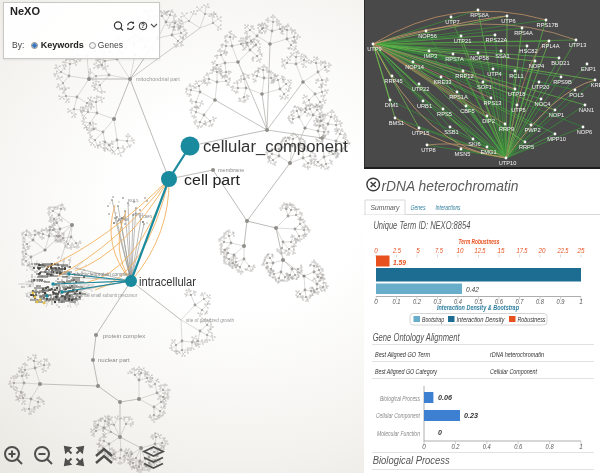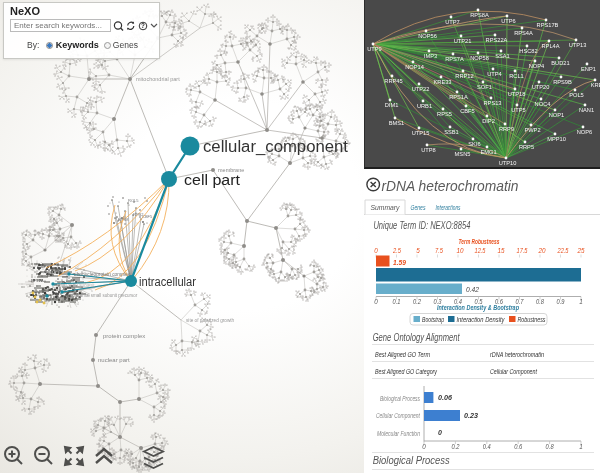--- a/index.html
+++ b/index.html
@@ -5,21 +5,21 @@
 html,body { width:600px; height:473px; overflow:hidden; font-family:"Liberation Sans", sans-serif; }
 #stage { position:relative; width:600px; height:473px;
   background: radial-gradient(ellipse 400px 350px at 240px 205px, #ffffff 30%, #f3f2ee 72%, #e8e6e0 100%);
 }
 #treesvg { position:absolute; left:0; top:0; }
 #netpanel { position:absolute; left:364px; top:0; width:236px; height:169px; background:#494949; border-left:1px solid #2c2c2c; border-bottom:2px solid #1e1e1e; }
 #details { position:absolute; left:364px; top:169px; width:236px; height:304px; background:#ffffff; font-family:"Liberation Sans", sans-serif;font-style:italic; }
 #searchpanel { position:absolute; left:3px; top:2px; width:157px; height:57px; background:rgba(255,255,255,0.93); border:1px solid #c8c8c4; box-shadow:0 1px 2px rgba(0,0,0,0.08); }
 #searchpanel .title { position:absolute; left:6px; top:2px; font-size:11px; font-weight:bold; color:#222; }
 #searchpanel input { position:absolute; left:6px; top:16px; width:101px; height:13px; border:1px solid #bbb; font-size:8px; color:#999; padding-left:3px; background:#fff; font-family:"Liberation Sans", sans-serif; }
-#radios { position:absolute; left:23px; top:37px; font-size:8.5px; color:#444; }
+#radios { position:absolute; left:8px; top:37px; font-size:8.5px; color:#444; }
 .zctl { position:absolute; left:0; top:440px; }
 </style></head>
 <body>
 <div id="stage">
   <svg id="treesvg" width="600" height="473" viewBox="0 0 600 473">
 <g fill="none">
 <path d="M190 146L267 130M130 79L169 179M169 179L213 170M213 170L247 221M247 221L290 163M247 221L276 228M276 228L283 260M247 221L244 246M131 281L181 320M131 281L96 335M96 335L93 360M93 360L98 386M98 386L120 402M130 79L89 79M130 79L114 119M130 79L158 38" stroke="#aca9a5" stroke-width="0.8"></path>
 <path d="M98 386L40 384M120 402L139 399M120 402L120 437M267 130L238 62M267 130L270 44M267 130L303 82M267 130L322 138M267 130L215 100M267 130L262 94" stroke="#aca9a5" stroke-width="0.7"></path>
 <path d="M120 437L141 448M130 79L200 28M290 163L305 128M283 260L304 276" stroke="#aca9a5" stroke-width="0.6"></path>
 <path d="M72 225L60 262M72 225L45 250" stroke="#aca9a5" stroke-width="0.5"></path>
@@ -1096,21 +1096,20 @@
       </g>
 
       <line x1="8" y1="283.5" x2="230" y2="283.5" stroke="#e2e2e2" stroke-width="1"></line>
       <text x="8.7" y="295" font-size="10" fill="#555" lengthAdjust="spacingAndGlyphs" textLength="77">Biological Process</text>
       <line x1="8" y1="300.5" x2="230" y2="300.5" stroke="#e2e2e2" stroke-width="1"></line>
     </svg>
   </div>
 
   <div id="searchpanel">
     <div class="title">NeXO</div>
-    <input type="text" value="" placeholder="Enter search keywords..." style="">
     <svg style="position:absolute; left:108px; top:16px;" width="48" height="14" viewBox="0 0 48 14">
       <circle cx="6" cy="6.5" r="3.6" fill="none" stroke="#333" stroke-width="1.2"></circle>
       <line x1="8.6" y1="9.1" x2="11" y2="11.5" stroke="#333" stroke-width="1.4"></line>
       <g fill="none" stroke="#333" stroke-width="1.2">
         <path d="M21.5 4.2a3.4 3.4 0 0 0-5.8 2.4"></path>
         <path d="M16 9.4a3.4 3.4 0 0 0 5.8-2.4"></path>
       </g>
       <path d="M21.8 2.4l.3 2.3-2.3-.3z" fill="#333"></path>
       <path d="M15.4 11l-.3-2.3 2.3.3z" fill="#333"></path>
       <circle cx="31" cy="7" r="3.8" fill="none" stroke="#333" stroke-width="1"></circle>

